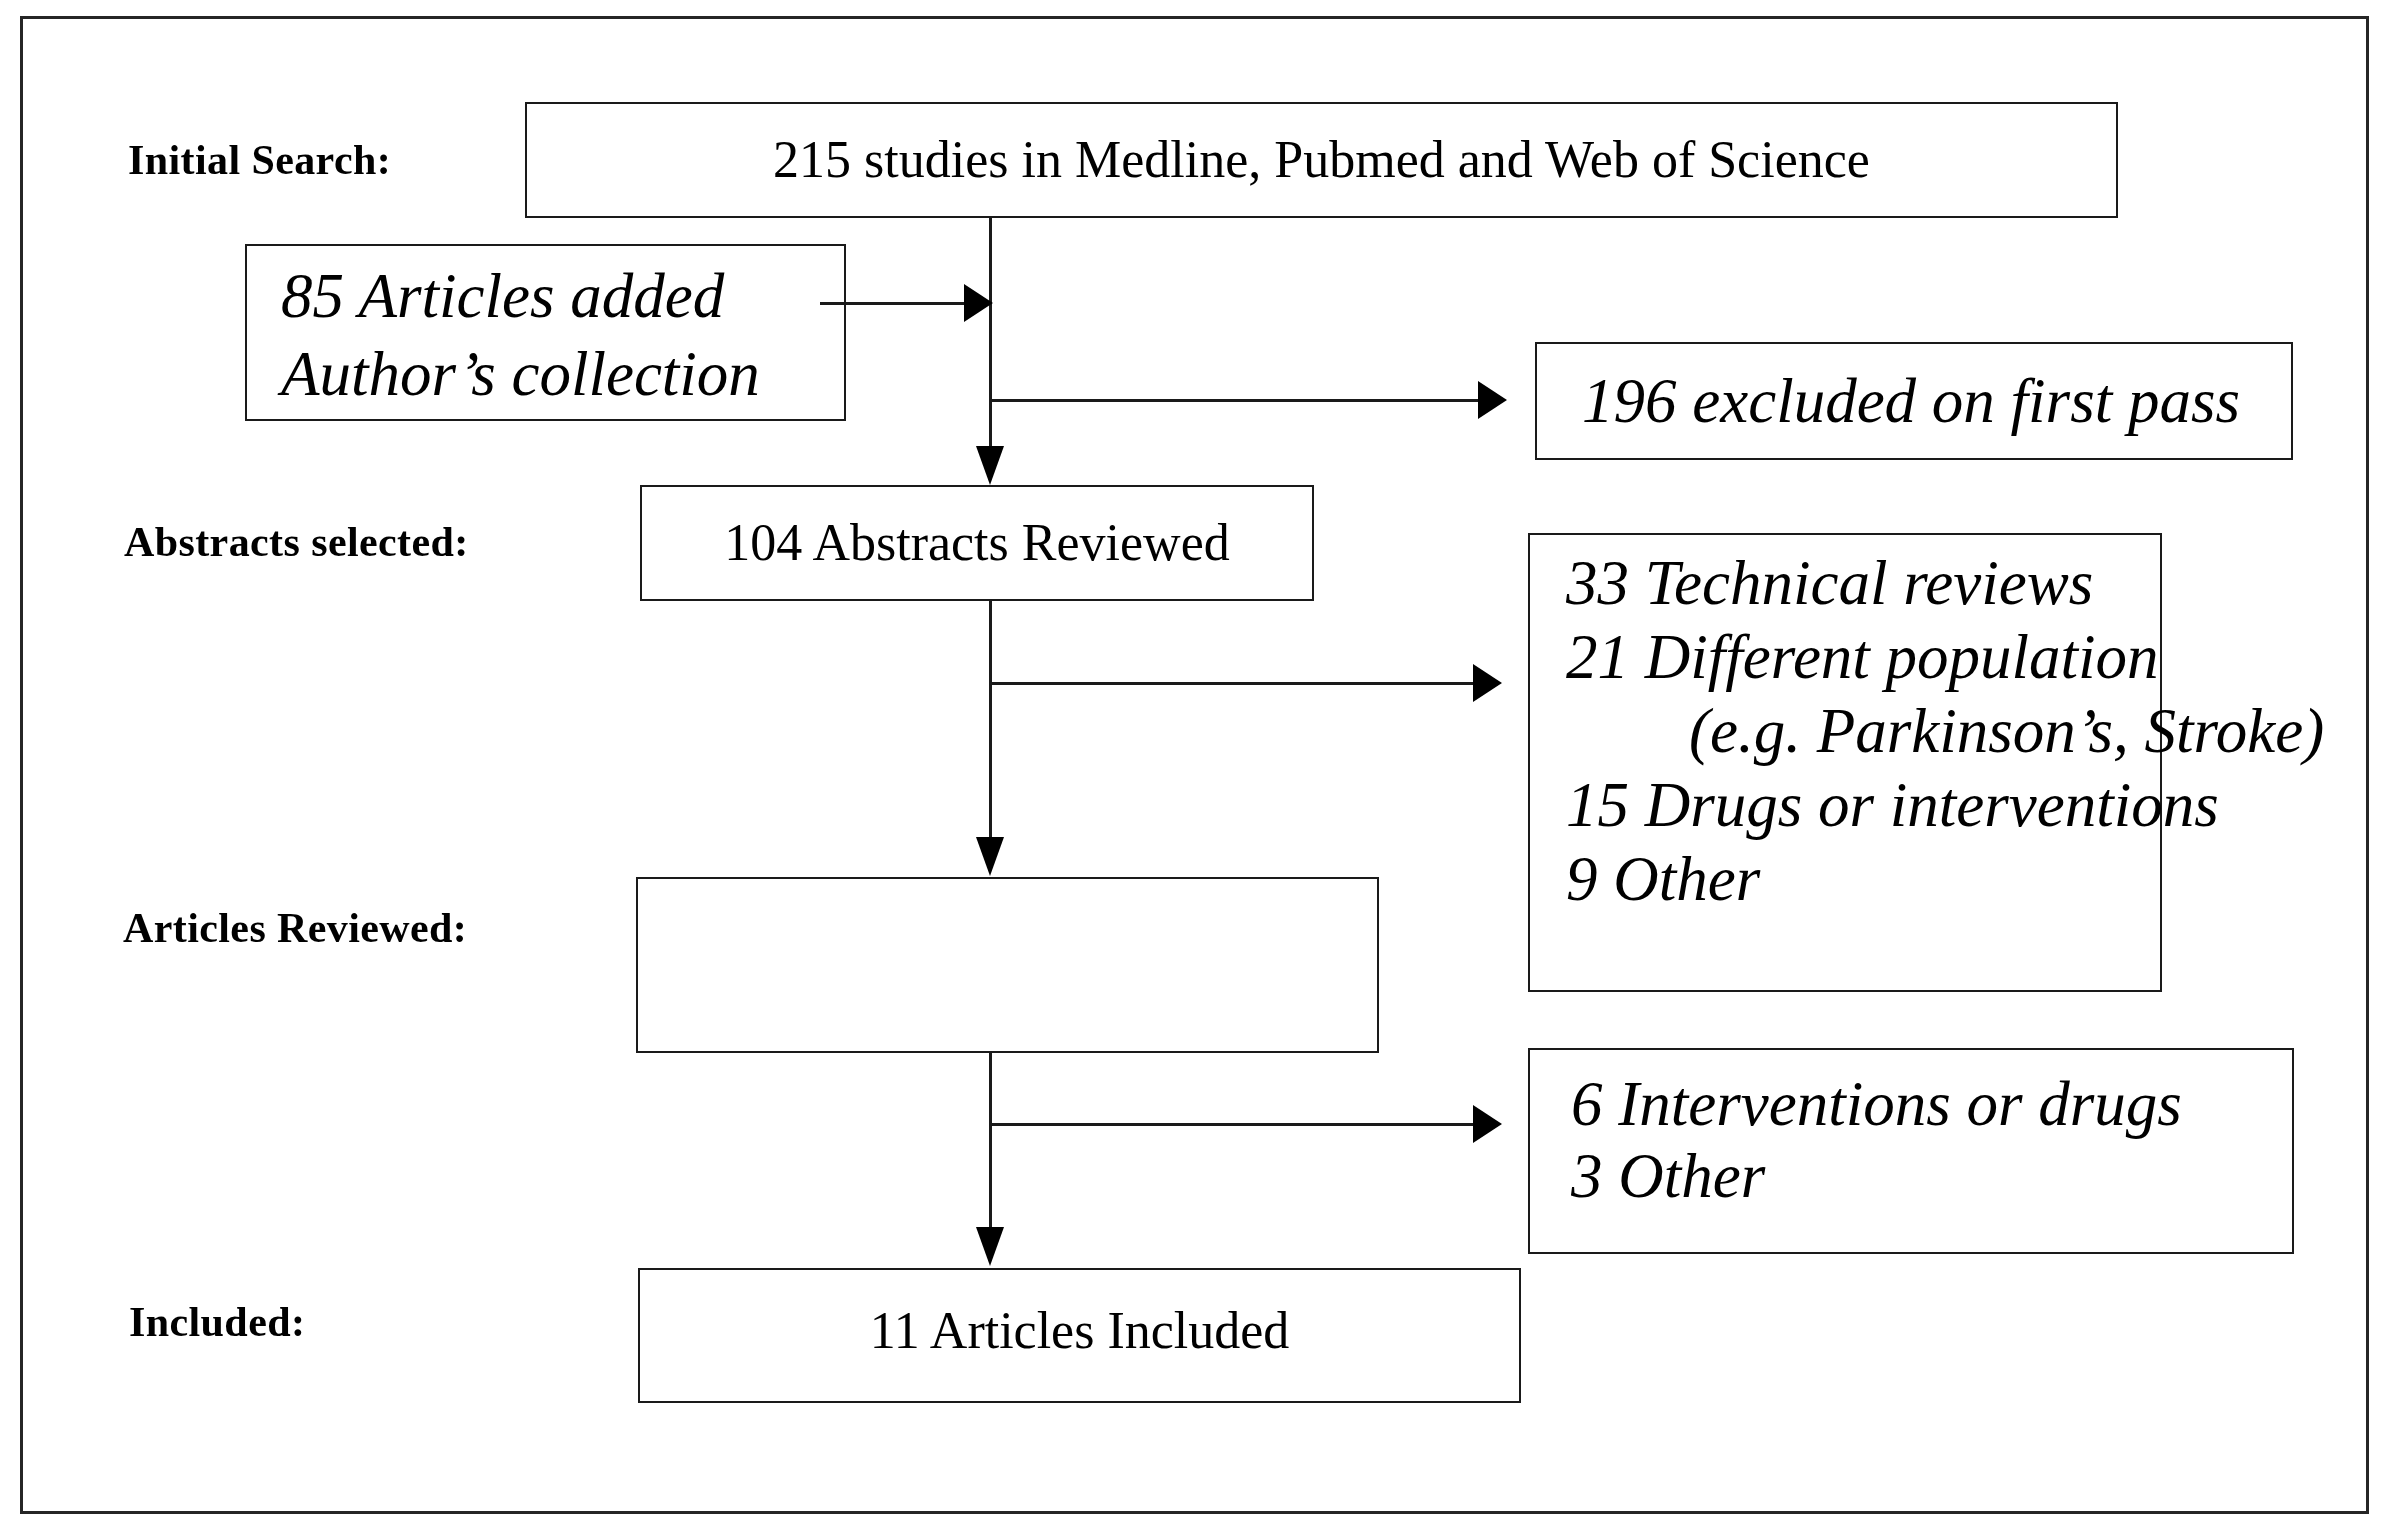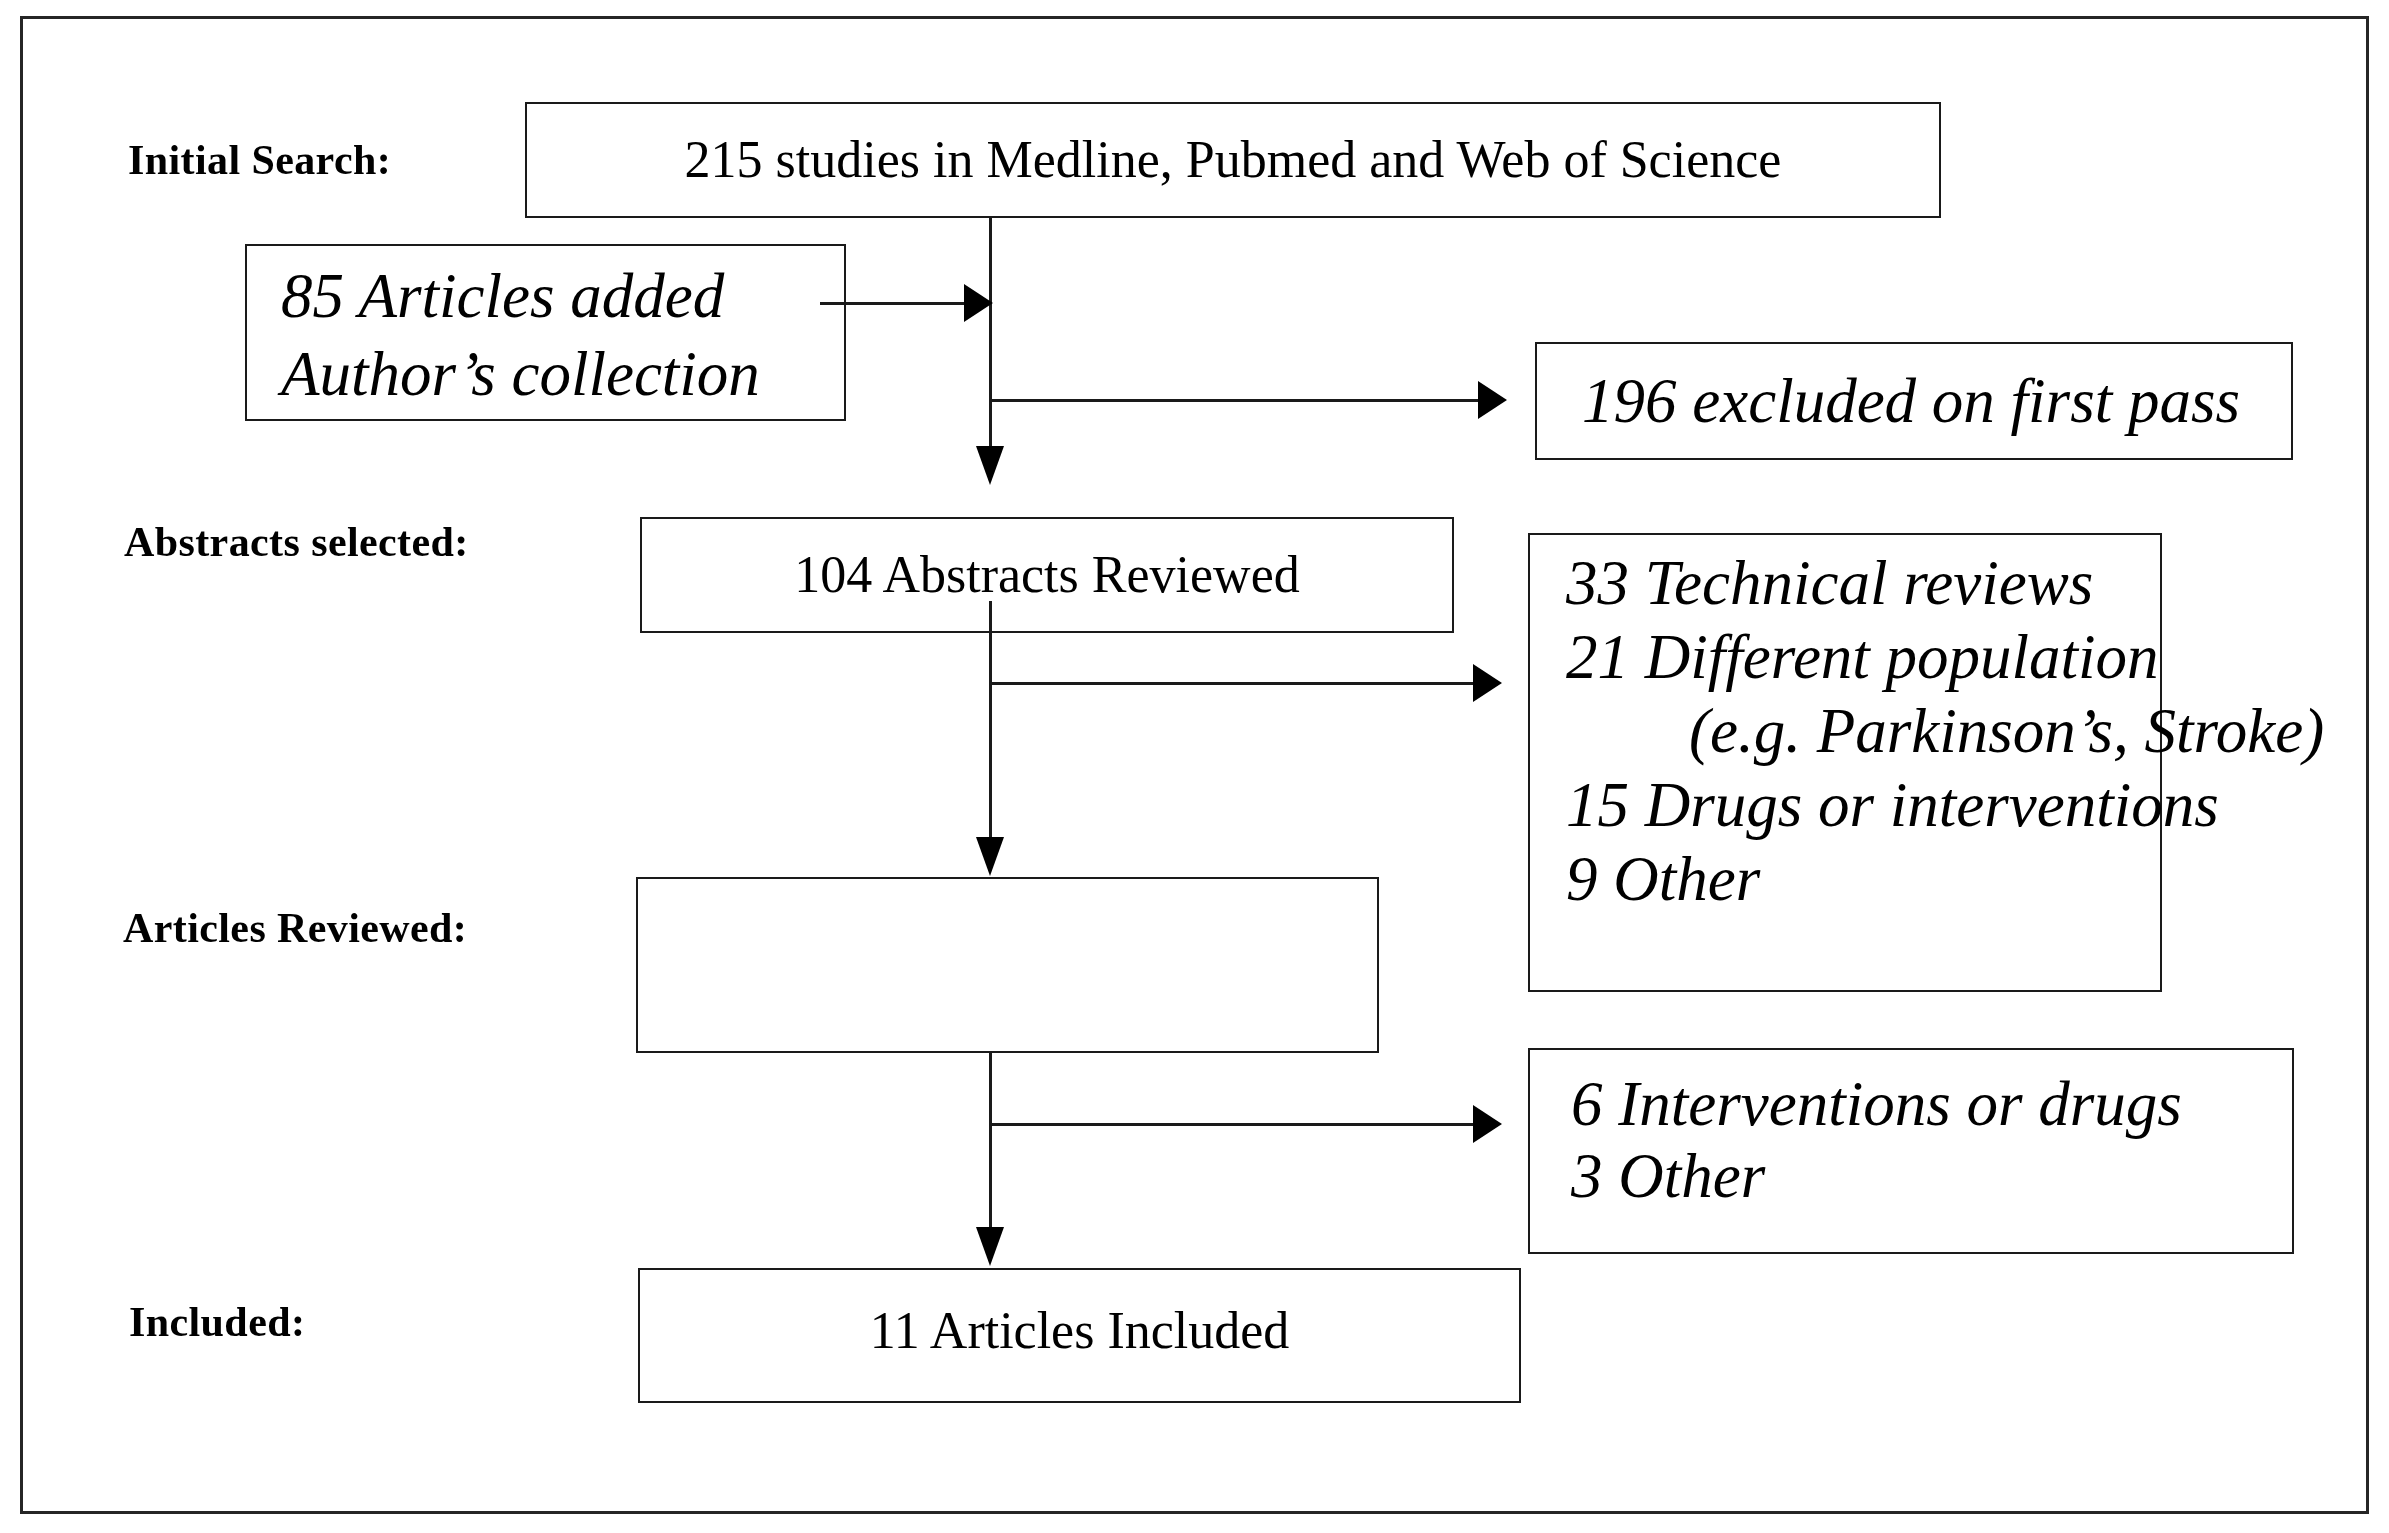--- a/index.html
+++ b/index.html
@@ -43,25 +43,25 @@
 </head>
 <body>
 
 <div class="frame"></div>
 
 <div class="stage-label" style="left:128px;top:131px;">Initial Search:</div>
 <div class="stage-label" style="left:124px;top:513px;">Abstracts selected:</div>
 <div class="stage-label" style="left:123px;top:899px;">Articles Reviewed:</div>
 <div class="stage-label" style="left:129px;top:1293px;">Included:</div>
 
-<div class="fbox" style="left:525px;top:102px;width:1416px;height:116px;">
+<div class="fbox" style="left:525px;top:102px;width:1593px;height:116px;">
   <span>215 studies in Medline, Pubmed and Web of Science</span>
 </div>
 
-<div class="fbox" style="left:640px;top:485px;width:814px;height:116px;margin-top:32px;">
+<div class="fbox" style="left:640px;top:485px;width:674px;height:116px;">
   <span>104 Abstracts Reviewed</span>
 </div>
 
 <div class="fbox" style="left:636px;top:877px;width:743px;height:176px;">
 </div>
 
 <div class="fbox" style="left:638px;top:1268px;width:883px;height:135px;justify-content:flex-start;padding-top:19.6px;">
   <span>11 Articles Included</span>
 </div>
 

